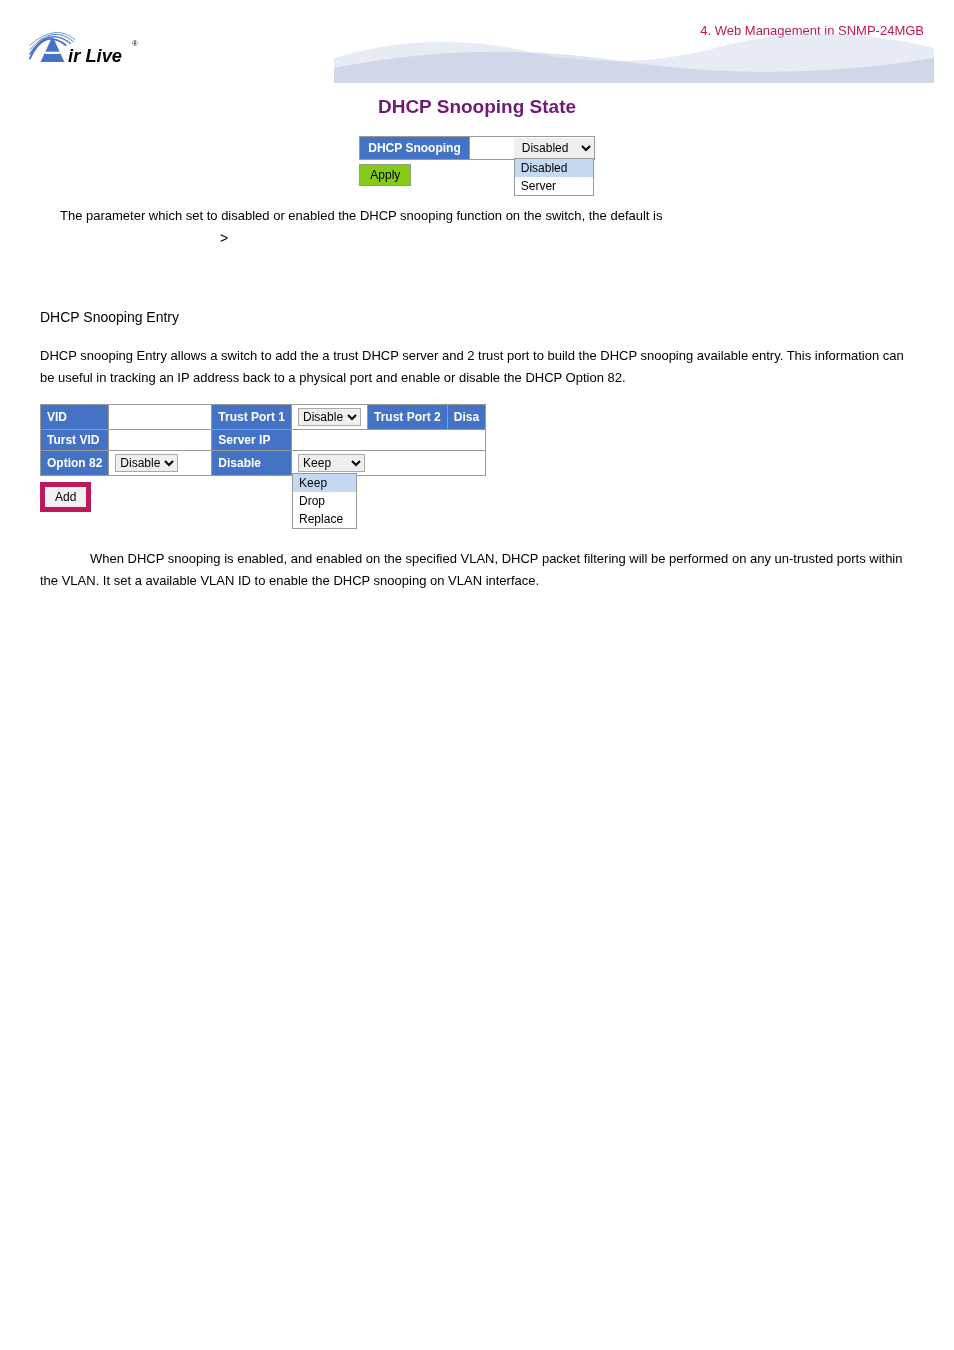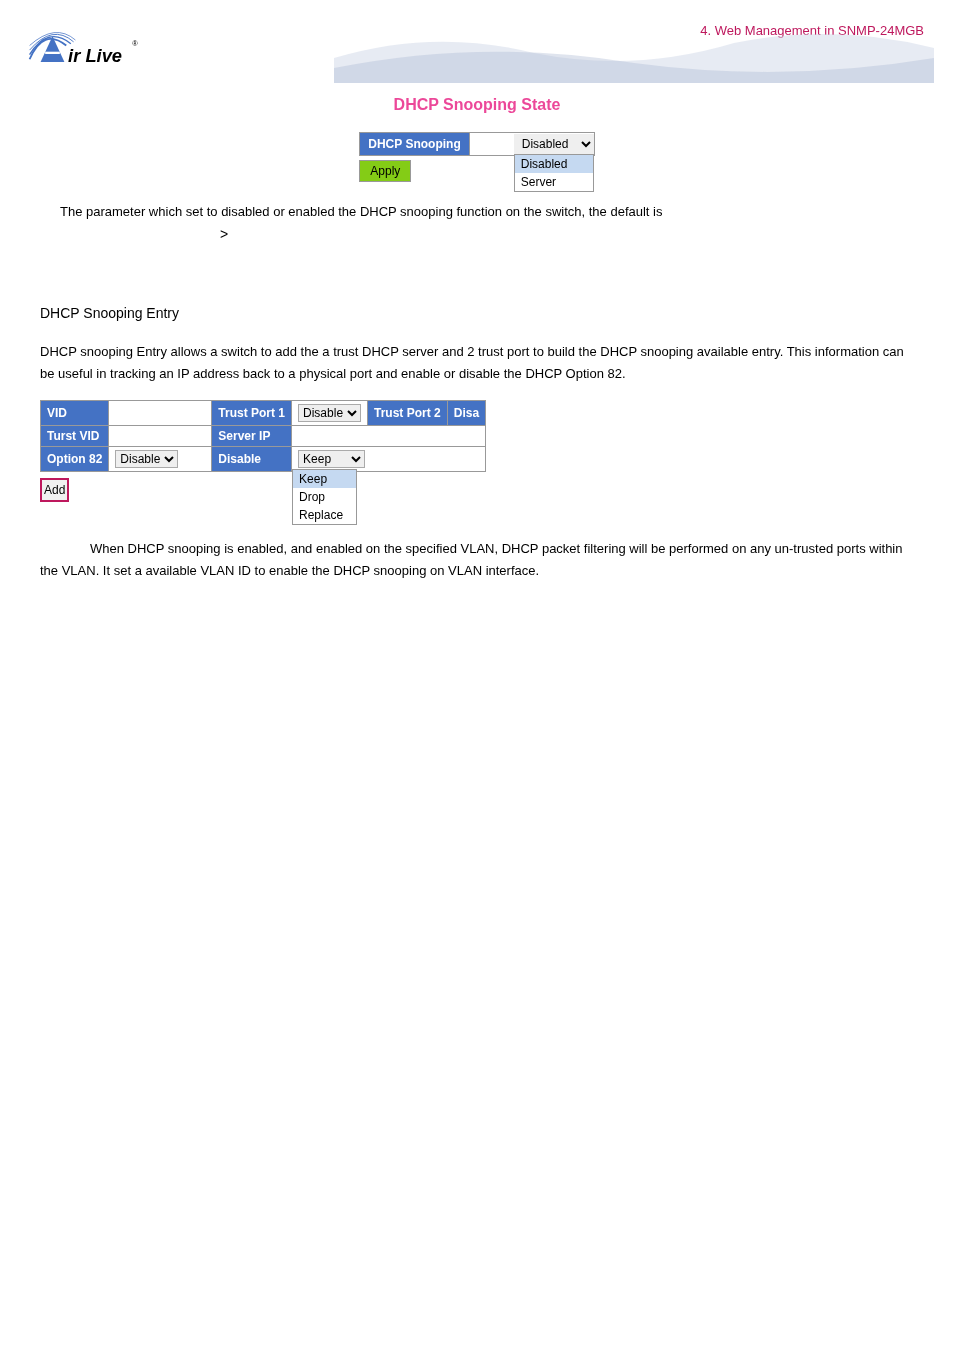--- a/index.html
+++ b/index.html
@@ -42,23 +42,23 @@
       padding-right: 10px;
     }
 
     
     .main-content {
       padding: 20px 40px 30px 40px;
     }
 
     
     .section-title {
-      font-size: 16px;
+      font-size: 19px;
       font-weight: bold;
-      color: #ec4899;
+      color: #701a75;
       margin-bottom: 18px;
       text-align: center;
     }
 
     .dhcp-state-container {
       display: flex;
       flex-direction: column;
       align-items: center;
       margin-bottom: 10px;
     }
@@ -181,22 +181,22 @@
     .entry-table select {
       font-size: 12px;
       border: 1px solid #aaa;
     }
 
     .add-btn-row {
       margin-top: 6px;
     }
     .add-btn {
       background: #f0f0f0;
-      border: 2px solid #be185d;
-      padding: 3px 2px;
+      border: 5px solid #be185d;
+      padding: 3px 10px;
       font-size: 12px;
       cursor: pointer;
     }
 
     
     .action-dropdown-open {
       position: absolute;
       top: 100%;
       left: 0;
       background: #fff;

